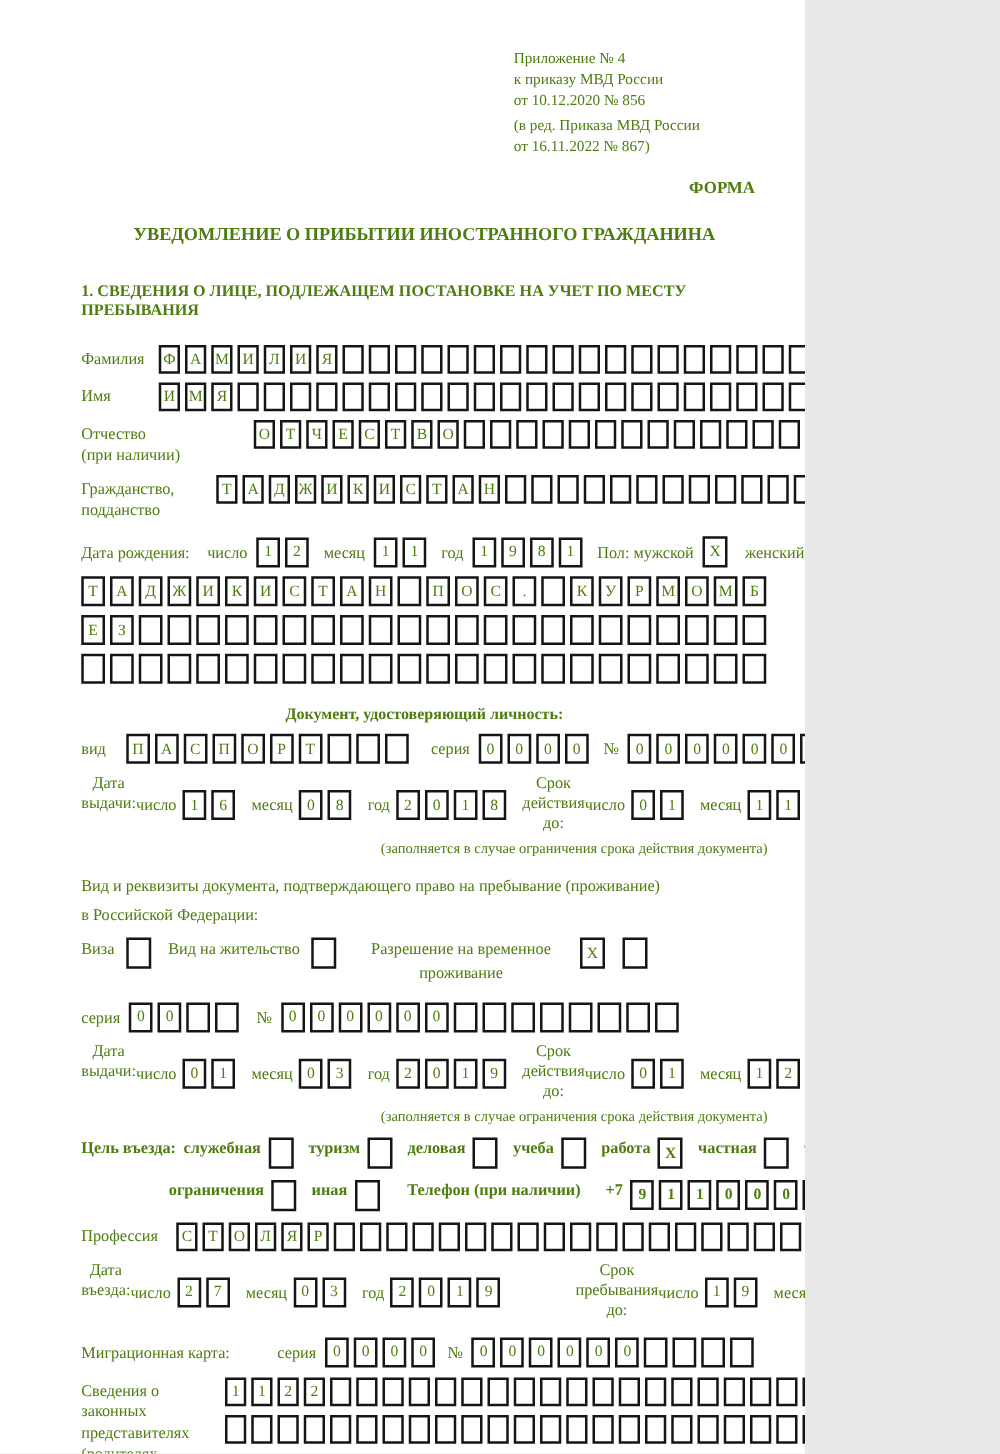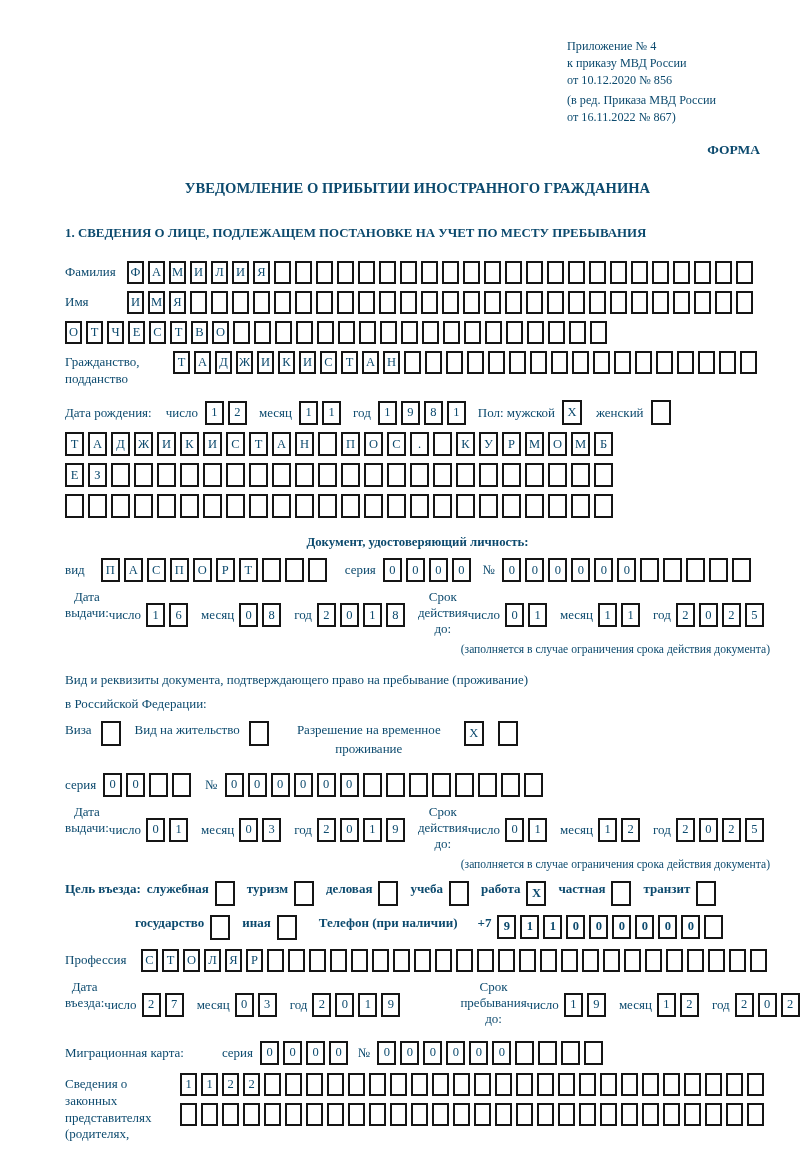--- a/index.html
+++ b/index.html
@@ -1,18 +1,18 @@
 <!DOCTYPE html>
 <html><head>
 <meta charset="utf-8">
 <style>
   html,body{margin:0;padding:0;background:#e8e8e8;}
   .page{
-    width:800px;height:1163px;box-sizing:border-box;background:#ffffff;
-    padding:38px 30px 0 65px;color:#0c4a6e;
+    width:644px;height:1163px;box-sizing:border-box;background:#ffffff;
+    padding:38px 30px 0 65px;color:#4d7c0f;
     font-family:"Liberation Serif","DejaVu Serif",serif;font-size:13px;
     position:relative;overflow:hidden;
   }
   .appendix{width:195px;margin-left:auto;margin-right:8px;font-size:12.2px;line-height:1.4;}
   .appendix .gap{height:3px;}
   .forma{text-align:right;padding-right:10px;font-weight:bold;font-size:13.5px;margin-top:16px;}
   .title{text-align:center;font-weight:bold;font-size:14.6px;line-height:1.65;margin-top:18px;}
   .blank-line{display:inline-block;width:58px;border-bottom:2px solid #222;margin-left:10px;}
   .section-title{font-weight:bold;font-size:12.9px;margin-top:26px;margin-bottom:20px;}
   .frow{display:flex;align-items:flex-start;margin-bottom:7px;}
@@ -138,20 +138,24 @@
         <span class="cell"></span>
         <span class="cell"></span>
         <span class="cell"></span>
         <span class="cell"></span>
         <span class="cell"></span>
         <span class="cell"></span>
       </span>
   </div>
 
   <div class="frow">
+    <span class="flabel w138">
+      <span>Отчество</span><br>
+      <span>(при наличии)</span>
+    </span>
     <span class="cells">
         <span class="cell">О</span>
         <span class="cell">Т</span>
         <span class="cell">Ч</span>
         <span class="cell">Е</span>
         <span class="cell">С</span>
         <span class="cell">Т</span>
         <span class="cell">В</span>
         <span class="cell">О</span>
         <span class="cell"></span>
@@ -543,21 +547,21 @@
     <span class="cells cbox">
         <span class="cell"></span>
       </span>
     <span class="lbl">транзит</span>
     <span class="cells cbox">
         <span class="cell"></span>
       </span>
   </div>
 
   <div class="purp wide indent135">
-    <span class="lbl">государство</span>
+    <span class="lbl">ограничения</span>
     <span class="cells cbox">
         <span class="cell"></span>
       </span>
     <span class="lbl">иная</span>
     <span class="cells cbox" style="margin-right:22px;">
         <span class="cell"></span>
       </span>
     <span class="lbl" style="margin-right:20px;">Телефон (при наличии)</span>
     <span class="lbl">+7</span>
     <span class="cells">

